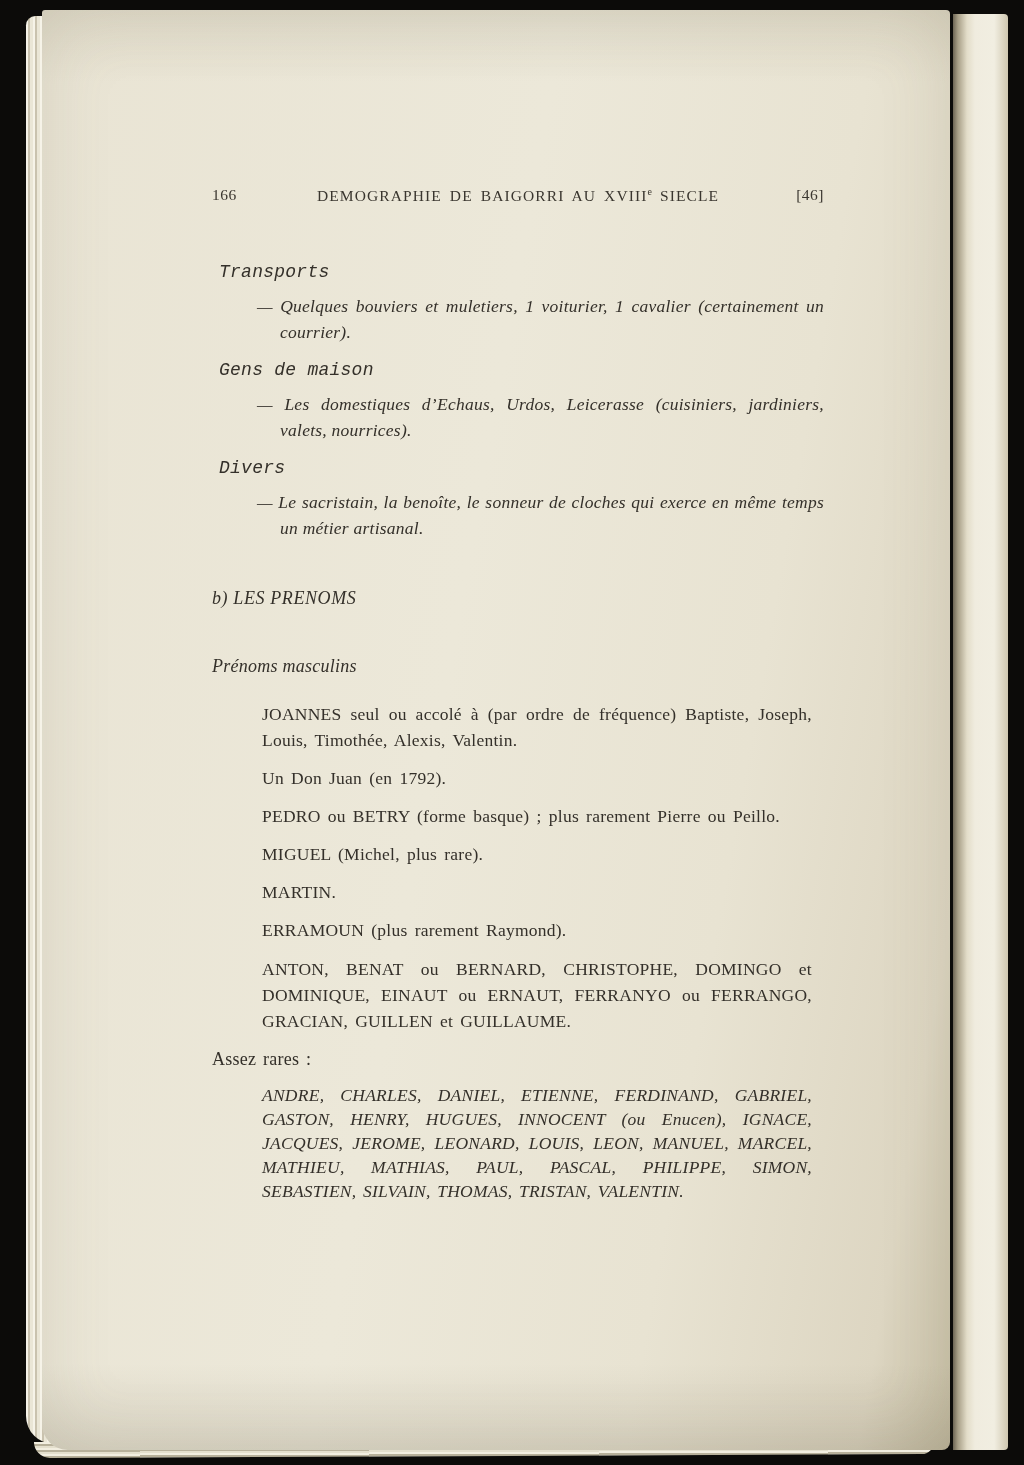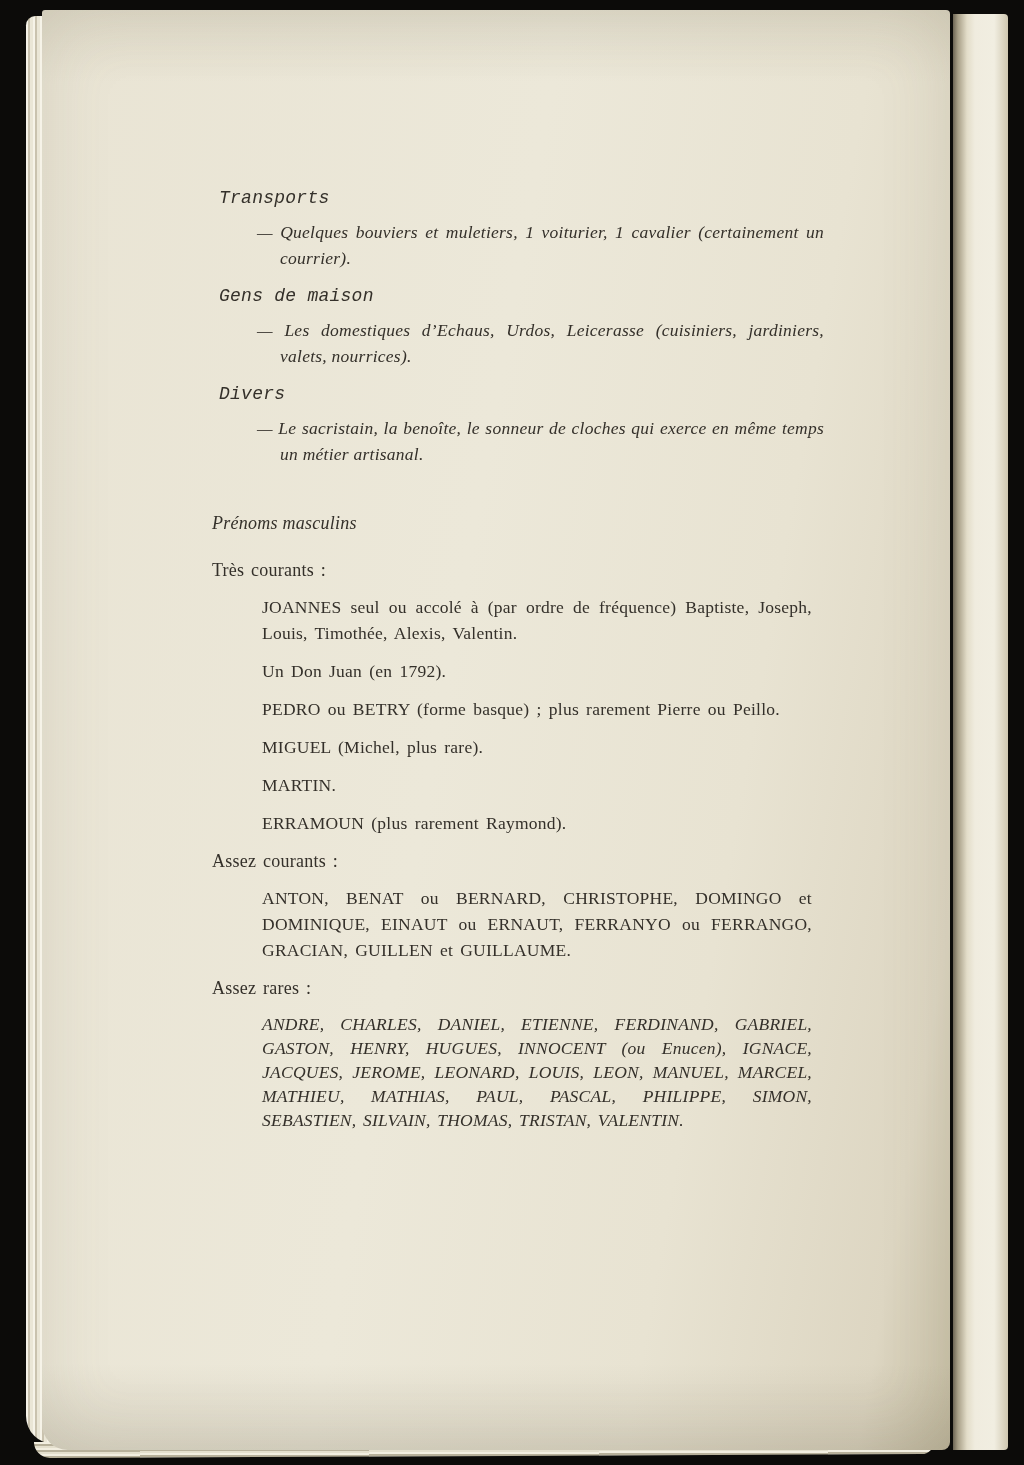--- a/index.html
+++ b/index.html
@@ -117,43 +117,47 @@
 </head>
 <body>
 
 <div class="scene">
   <div class="edge-left"></div>
   <div class="edge-bottom"></div>
 
   <div class="page">
     <div class="content">
 
+      <div class="running-head">
+        <span class="rh-pageno">166</span>
+        <span class="rh-title"><span>DEMOGRAPHIE DE BAIGORRI AU XVIII</span><sup>e</sup> <span>SIECLE</span></span>
+        <span class="rh-ref">[46]</span>
+      </div>
 
       <p class="sec-heading">Transports</p>
       <p class="entry"><span>—</span> <span>Quelques bouviers et muletiers, 1 voiturier, 1 cavalier (certainement un courrier).</span></p>
 
       <p class="sec-heading">Gens de maison</p>
       <p class="entry"><span>—</span> <span>Les domestiques d’Echaus, Urdos, Leicerasse (cuisiniers, jardiniers, valets, nourrices).</span></p>
 
       <p class="sec-heading">Divers</p>
       <p class="entry"><span>—</span> <span>Le sacristain, la benoîte, le sonneur de cloches qui exerce en même temps un métier artisanal.</span></p>
 
+      <p class="subsection">b) LES PRENOMS</p>
       <p class="subheading">Prénoms masculins</p>
 
-      <p class="freq-label">Très courants :</p>
       <div class="freq-block">
         <p class="pren">JOANNES seul ou accolé à (par ordre de fréquence) Baptiste, Joseph, Louis, Timothée, Alexis, Valentin.</p>
         <p class="pren">Un Don Juan (en 1792).</p>
         <p class="pren">PEDRO ou BETRY (forme basque) ; plus rarement Pierre ou Peillo.</p>
         <p class="pren">MIGUEL (Michel, plus rare).</p>
         <p class="pren">MARTIN.</p>
         <p class="pren">ERRAMOUN (plus rarement Raymond).</p>
       </div>
 
-      <p class="freq-label">Assez courants :</p>
       <div class="freq-block">
         <p class="pren">ANTON, BENAT ou BERNARD, CHRISTOPHE, DOMINGO et DOMINIQUE, EINAUT ou ERNAUT, FERRANYO ou FERRANGO, GRACIAN, GUILLEN et GUILLAUME.</p>
       </div>
 
       <p class="freq-label">Assez rares :</p>
       <div class="freq-block tight">
         <p class="pren">ANDRE, CHARLES, DANIEL, ETIENNE, FERDINAND, GABRIEL, GASTON, HENRY, HUGUES, INNOCENT (ou Enucen), IGNACE, JACQUES, JEROME, LEONARD, LOUIS, LEON, MANUEL, MARCEL, MATHIEU, MATHIAS, PAUL, PASCAL, PHILIPPE, SIMON, SEBASTIEN, SILVAIN, THOMAS, TRISTAN, VALENTIN.</p>
       </div>
 
     </div>

